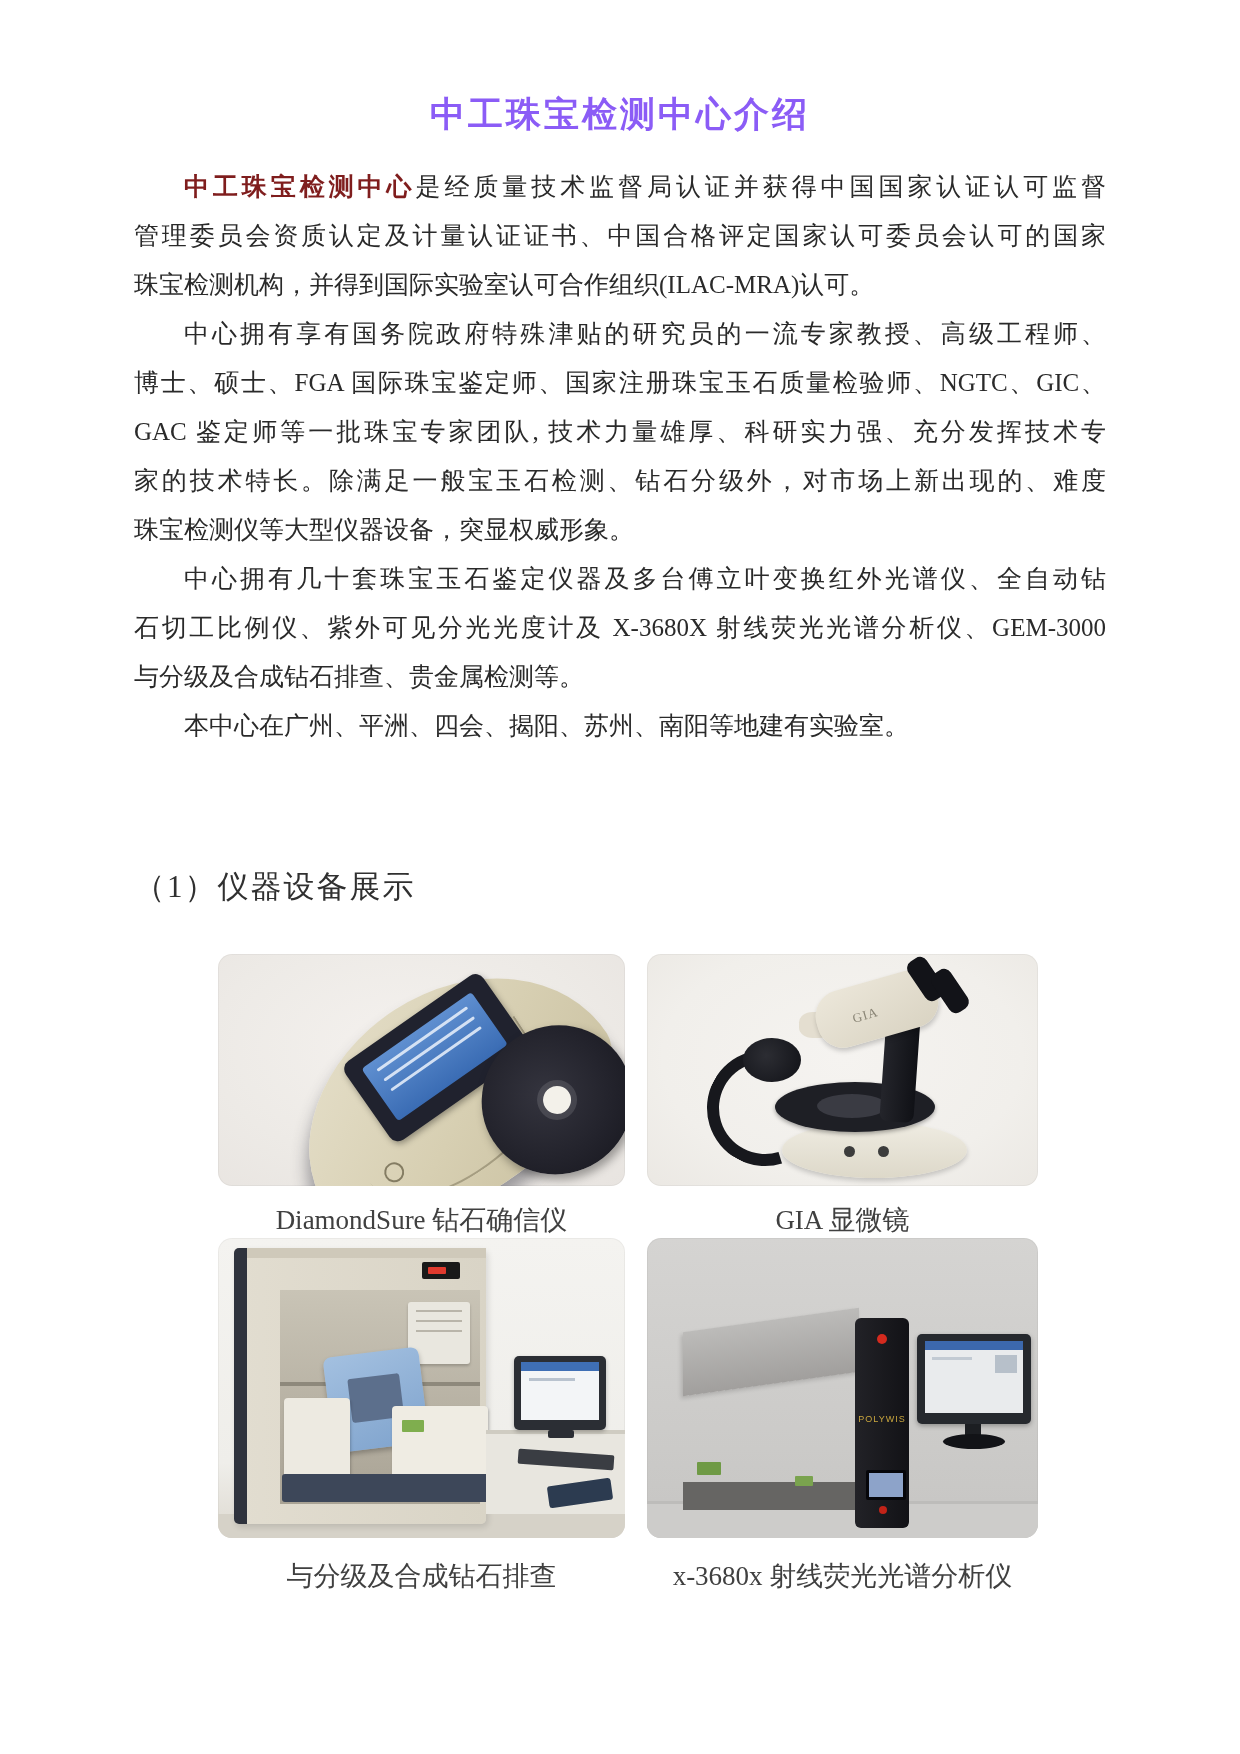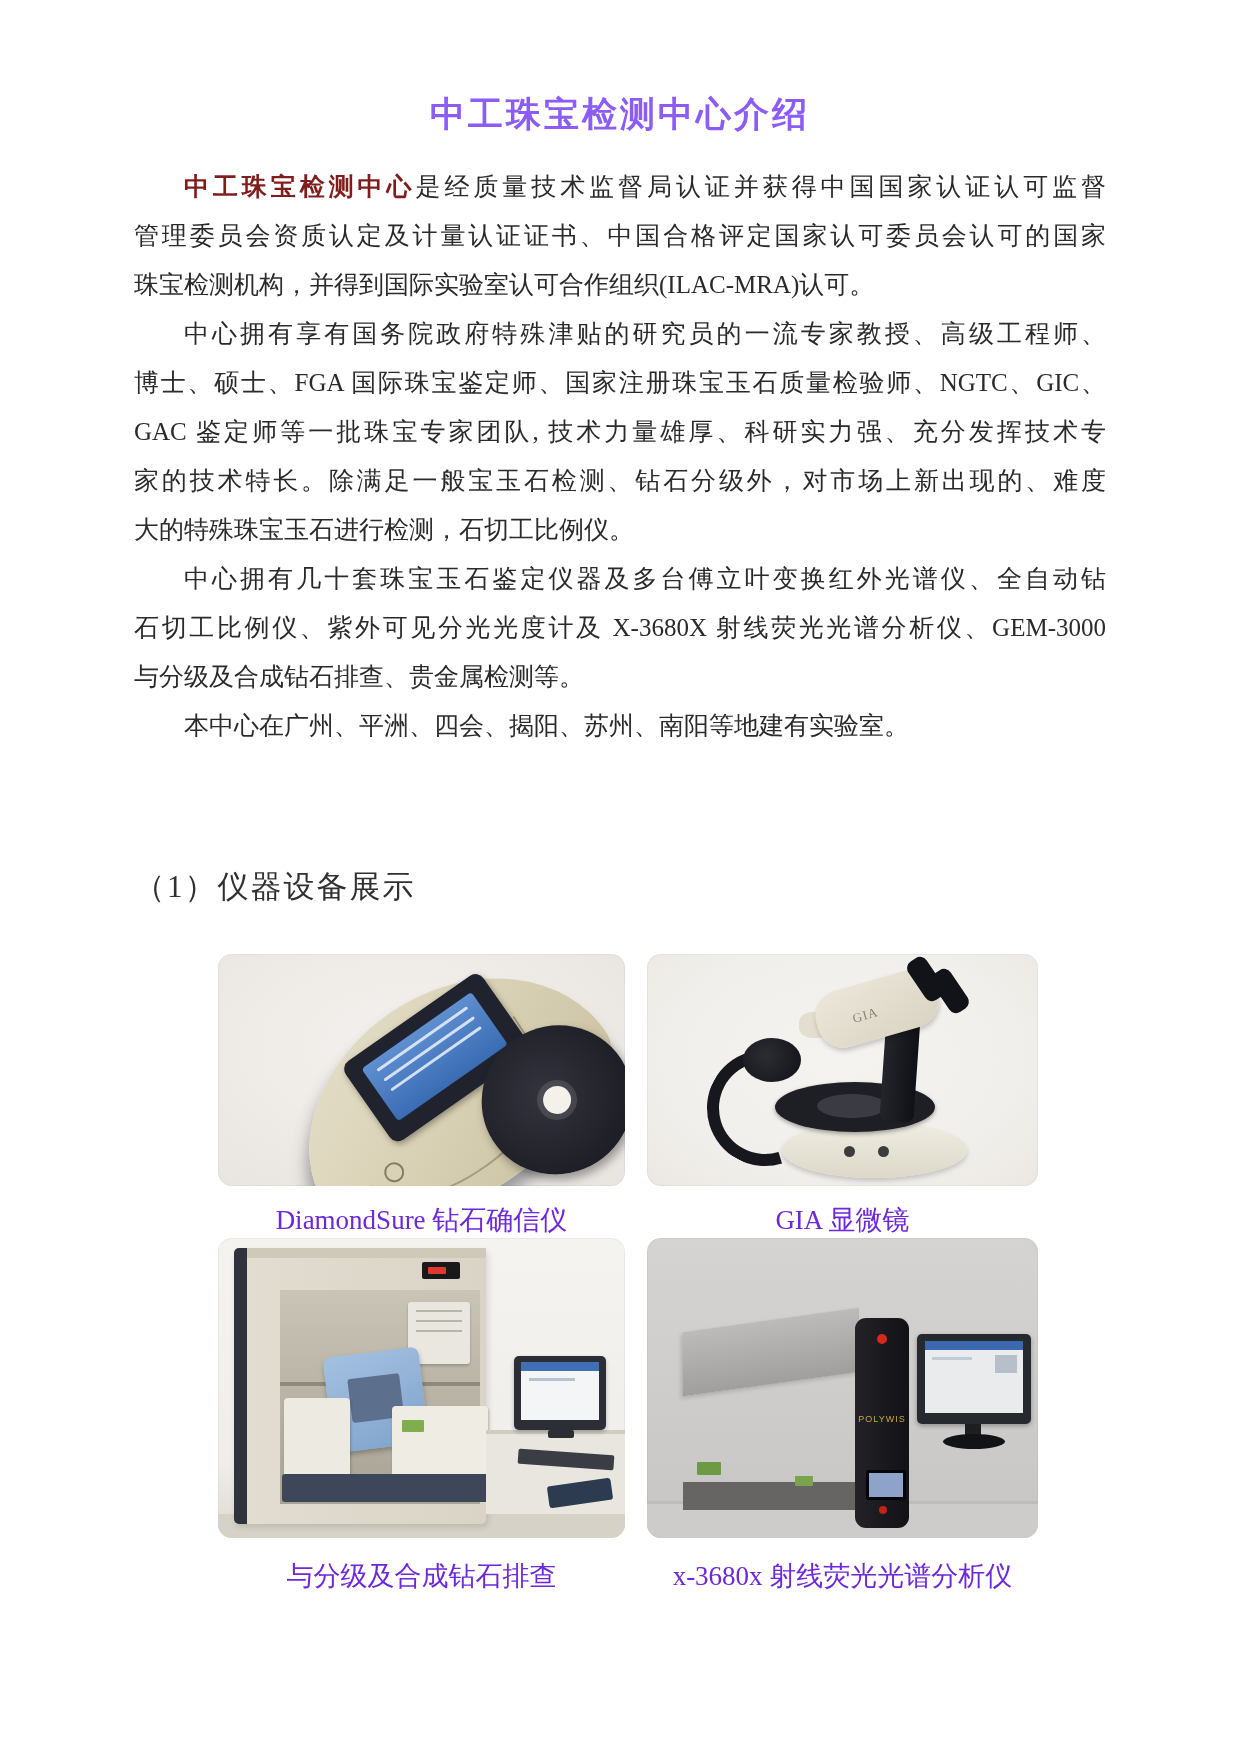--- a/index.html
+++ b/index.html
@@ -49,21 +49,21 @@
   .photo{
     position:relative;
     border-radius:14px;
     overflow:hidden;
     box-shadow:inset 0 0 0 1px rgba(0,0,0,0.04);
   }
   .caption{
     align-self:end;
     text-align:center;
     font-size:27px;
-    color:#6d28d9;
+    color:#404040;
     padding-top:12px;
     white-space:nowrap;
   }
   .abs{position:absolute;}
 
   
   .t1{background:radial-gradient(ellipse at 45% 40%, #f4f1ee 0%, #edeae6 60%, #e8e4e0 100%);}
   .ds-group{left:18px;top:-52px;width:380px;height:330px;transform:rotate(-33deg) translate(10px,40px);}
   .ds-body{
     left:20px;top:60px;width:330px;height:205px;
@@ -201,21 +201,21 @@
     box-shadow:-2px 2px 4px rgba(0,0,0,0.15);
   }
   .xr-body{
     left:36px;top:138px;width:176px;height:134px;
     background:linear-gradient(180deg,#8f8e8c 0%,#7d7c7a 70%,#67
     6664 100%);
   }
   .xr-band{left:0;bottom:0;width:100%;height:28px;background:#666563;}
   .xr-green1{left:14px;top:86px;width:24px;height:13px;background:#6f9a45;border-radius:1px;}
   .xr-green2{left:112px;top:100px;width:18px;height:10px;background:#7aa34e;border-radius:1px;}
-  .xr-tower{left:208px;top:80px;width:54px;height:210px;background:linear-gradient(90deg,#222227,#121216);border-radius:11px;}
+  .xr-tower{left:208px;top:80px;width:54px;height:210px;background:linear-gradient(90deg,#222227,#121216);border-radius:6px;}
   .xr-red1{left:22px;top:16px;width:10px;height:10px;border-radius:50%;background:#d42a1e;}
   .xr-red2{left:24px;top:188px;width:8px;height:8px;border-radius:50%;background:#c22318;}
   .xr-brand{
     position:absolute;left:0;top:96px;width:100%;
     text-align:center;font-size:9px;letter-spacing:1px;color:#c9a63e;
     font-family:"Liberation Sans","DejaVu Sans",sans-serif;
   }
   .xr-lcd{left:11px;top:152px;width:34px;height:24px;background:#8da3c9;border:3px solid #06060a;border-radius:2px;}
   .xr-monitor{left:270px;top:96px;width:114px;height:90px;background:#26292e;border-radius:5px;box-shadow:0 2px 5px rgba(0,0,0,0.3);}
   .xr-monitor i{position:absolute;left:8px;top:7px;width:98px;height:72px;background:#e9ebed;}
@@ -234,21 +234,21 @@
     <h1 class="doc-title">中工珠宝检测中心介绍</h1>
 
     <div class="body-text">
       <div class="line indent"><span class="b">中工珠宝检测中心</span><span>是经质量技术监督局认证并获得中国国家认证认可监督</span></div>
       <div class="line">管理委员会资质认定及计量认证证书、中国合格评定国家认可委员会认可的国家</div>
       <div class="line last">珠宝检测机构，并得到国际实验室认可合作组织(ILAC-MRA)认可。</div>
       <div class="line indent">中心拥有享有国务院政府特殊津贴的研究员的一流专家教授、高级工程师、</div>
       <div class="line">博士、硕士、FGA 国际珠宝鉴定师、国家注册珠宝玉石质量检验师、NGTC、GIC、</div>
       <div class="line">GAC 鉴定师等一批珠宝专家团队, 技术力量雄厚、科研实力强、充分发挥技术专</div>
       <div class="line">家的技术特长。除满足一般宝玉石检测、钻石分级外，对市场上新出现的、难度</div>
-      <div class="line last">大的特殊珠宝玉石进行检测，石切工比例仪。</div>
+      <div class="line last">珠宝检测仪等大型仪器设备，突显权威形象。</div>
       <div class="line indent">中心拥有几十套珠宝玉石鉴定仪器及多台傅立叶变换红外光谱仪、全自动钻</div>
       <div class="line">石切工比例仪、紫外可见分光光度计及 X-3680X 射线荧光光谱分析仪、GEM-3000</div>
       <div class="line last">与分级及合成钻石排查、贵金属检测等。</div>
       <div class="line indent last">本中心在广州、平洲、四会、揭阳、苏州、南阳等地建有实验室。</div>
     </div>
 
     <div class="section-heading">（1）仪器设备展示</div>
 
     <div class="gallery">
 

